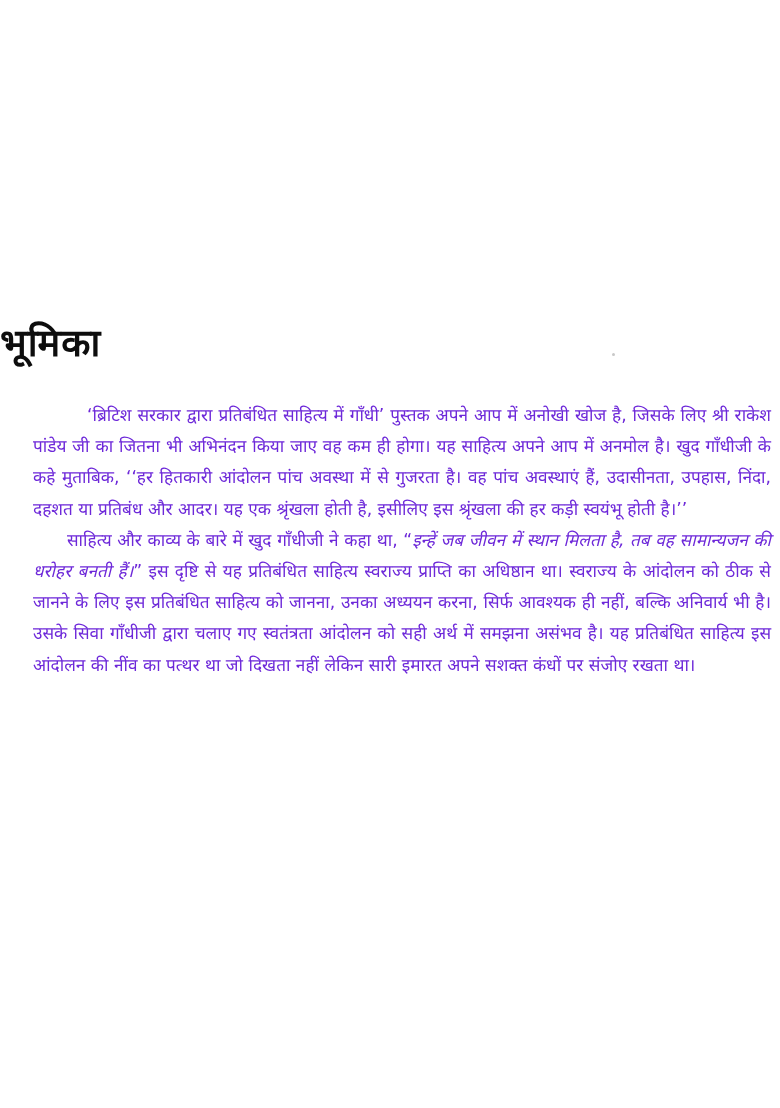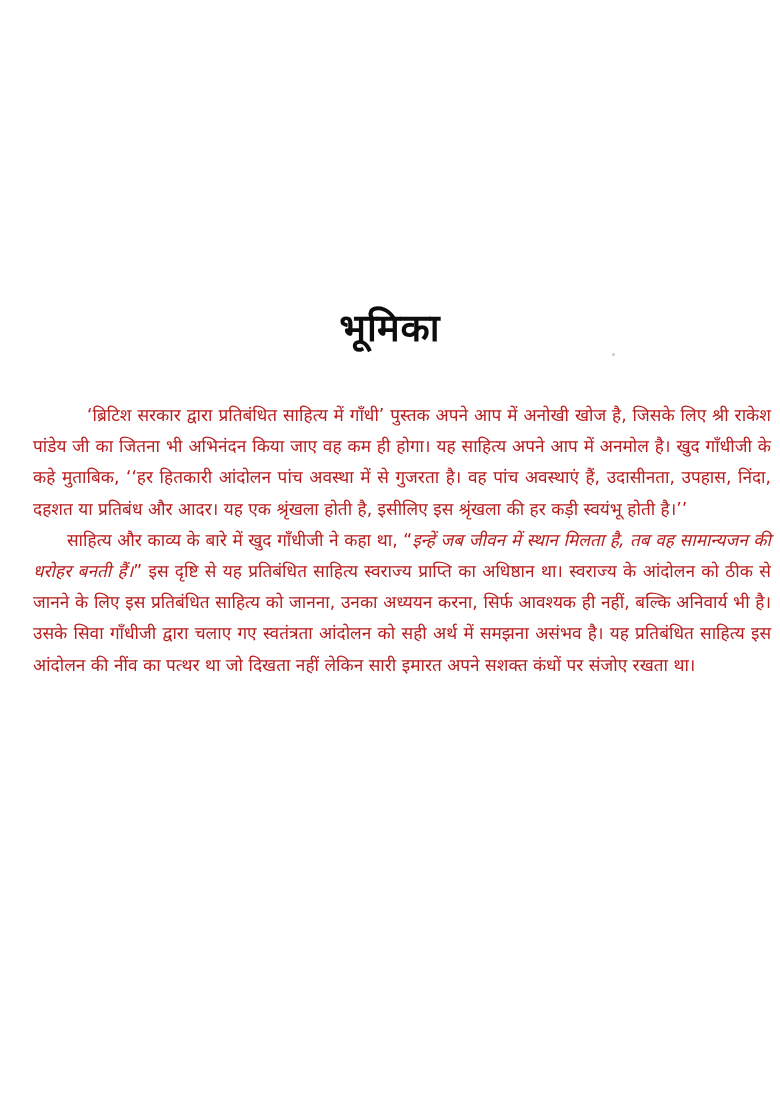--- a/index.html
+++ b/index.html
@@ -18,22 +18,22 @@
     .page {
       position: absolute;
       left: 0; top: 0;
       width: 780px; height: 1108px;
       background: #ffffff;
     }
     .title {
       position: absolute;
       left: 0;
       width: 780px;
-      top: 300px;
-      text-align: center;
+      top: 315px;
+      text-align: left;
       font-family: "DejaVu Sans", sans-serif;
       font-weight: bold;
       font-size: 38px;
       line-height: 56px;
       letter-spacing: 1px;
       color: #0d0d0d;
     }
     .speck {
       position: absolute;
       left: 612px;
@@ -45,21 +45,21 @@
     }
     .body-text {
       position: absolute;
       left: 33px;
       width: 738px;
       top: 400px;
       font-family: "DejaVu Sans", sans-serif;
       font-size: 17.2px;
       line-height: 31.2px;
       text-align: justify;
-      color: #b91c1c;
+      color: #6d28d9;
     }
     .para {
       margin: 0;
       text-indent: 34px;
     }
     .para.first {
       text-indent: 54px;
     }
     .para.second {
       text-indent: 34px;

